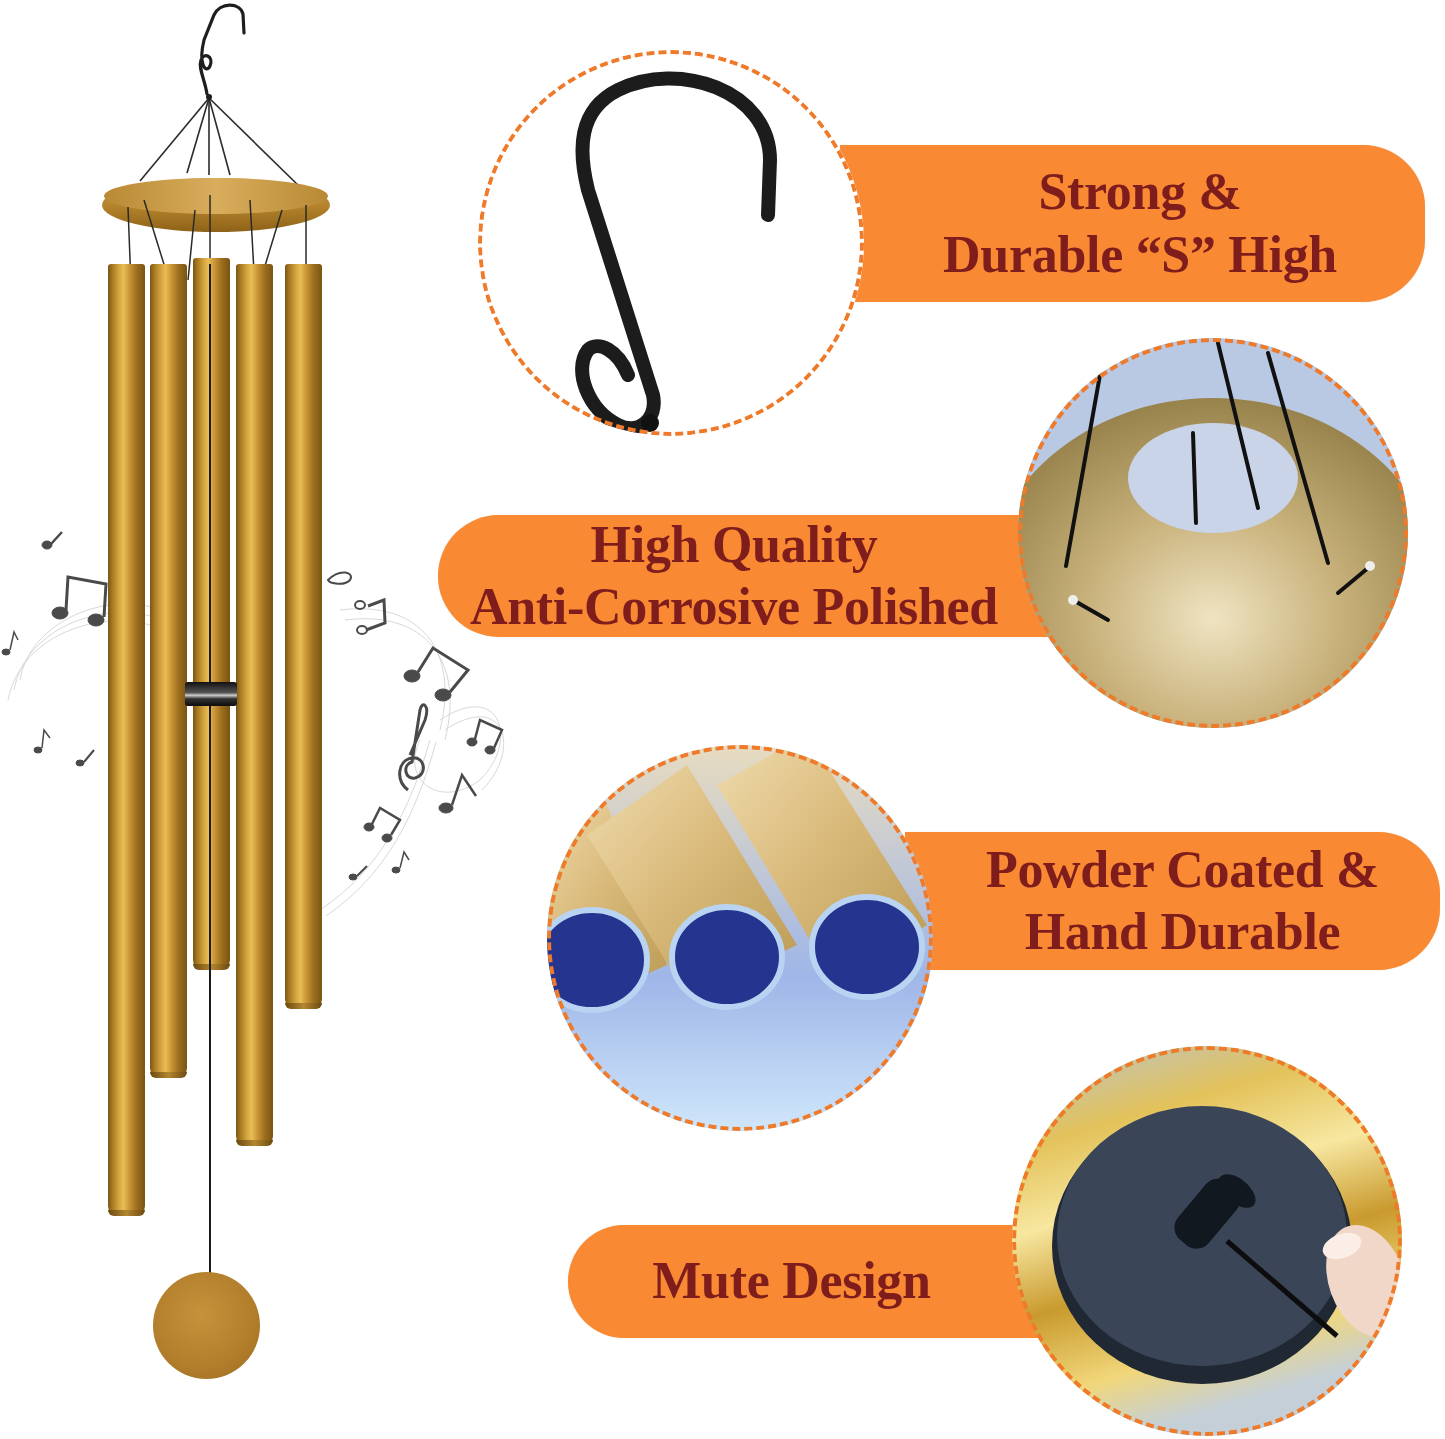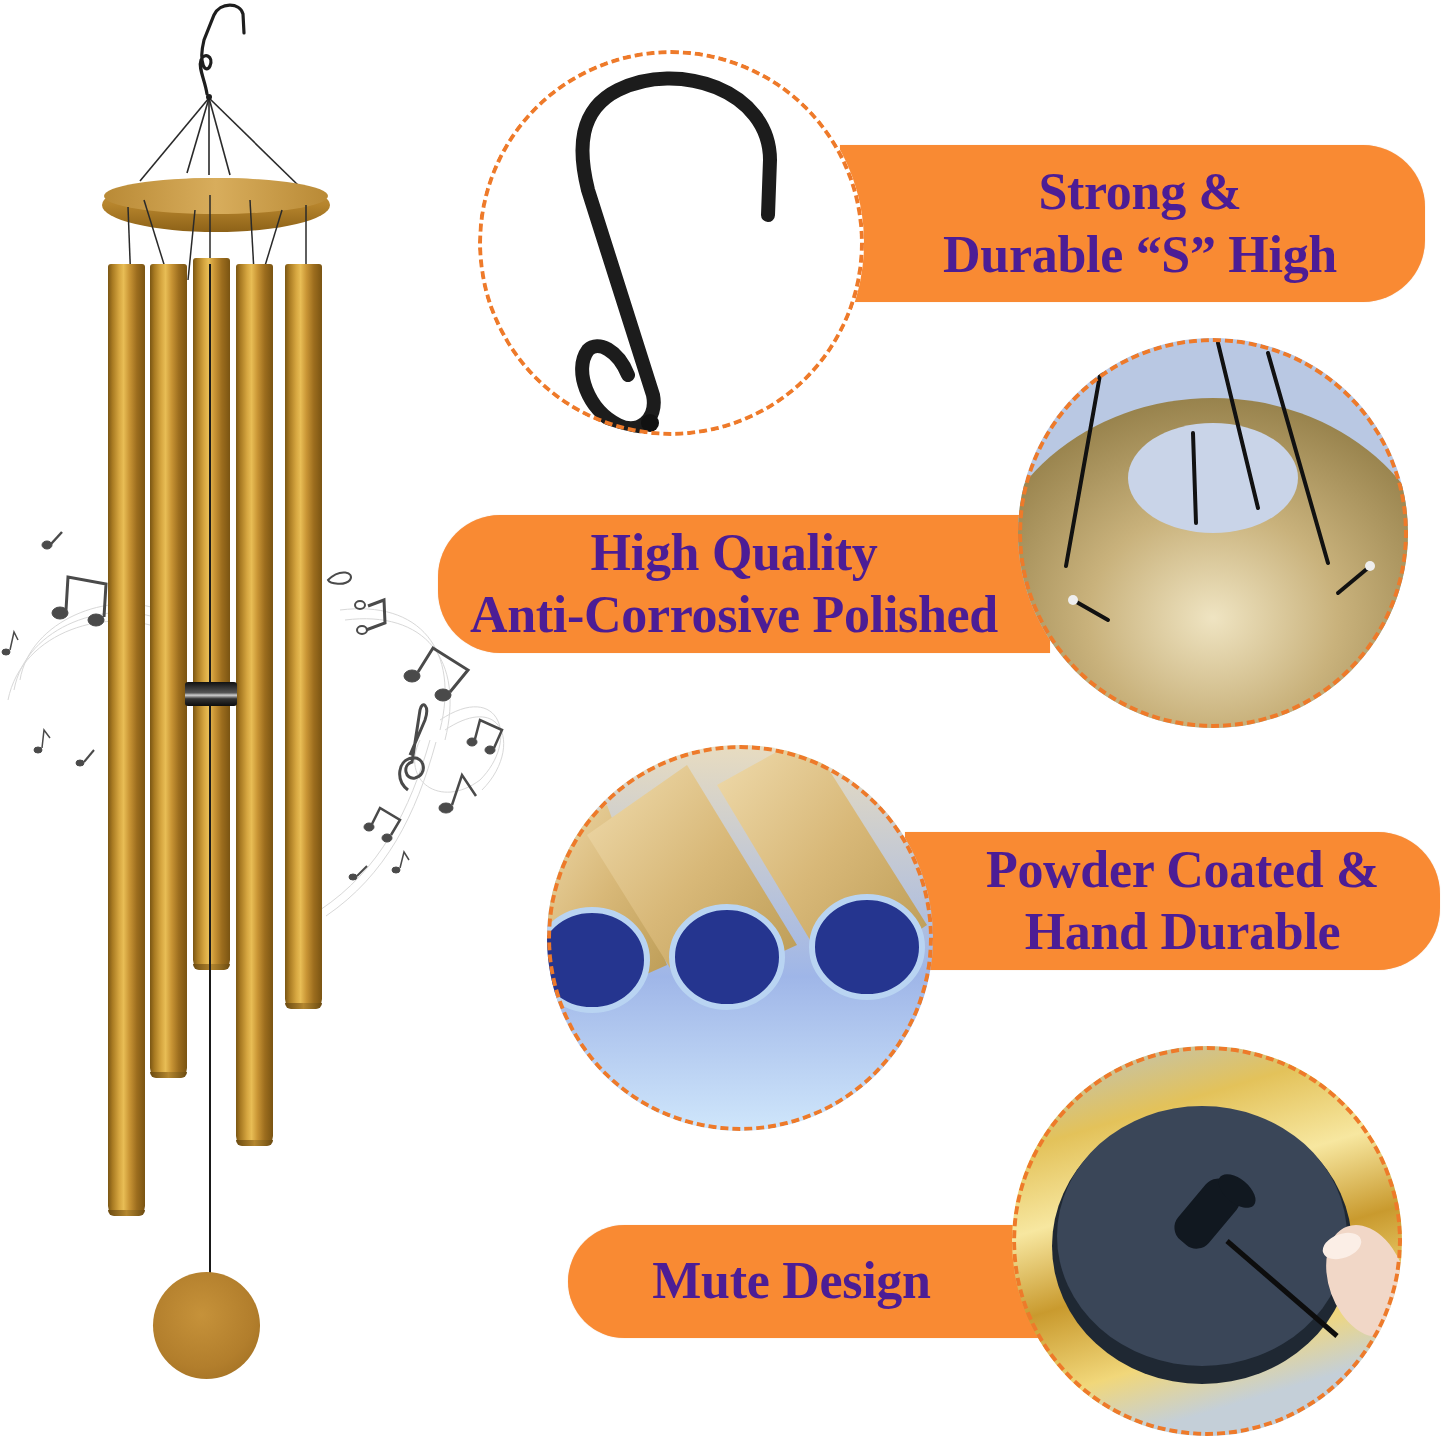--- a/index.html
+++ b/index.html
@@ -10,21 +10,21 @@
     overflow: hidden;
     background: #ffffff;
     font-family: "Liberation Serif", "DejaVu Serif", serif;
   }
   .abs { position: absolute; }
 
   
   .pill {
     position: absolute;
     background: #F98A33;
-    color: #4c1d95;
+    color: #7f1d1d;
     display: flex;
     flex-direction: column;
     align-items: center;
     justify-content: center;
     text-align: center;
     font-family: "Liberation Serif", "DejaVu Serif", serif;
     font-weight: bold;
     line-height: 1.2;
     box-shadow: 0 0 1px rgba(200,100,20,0.4);
   }
@@ -177,21 +177,21 @@
     <span class="line">Durable “S” High</span>
   </div>
   <div class="feat-circle" style="left:478px;top:50px;width:386px;height:386px;background:#ffffff;">
     <svg viewBox="0 0 386 386">
       <path d="M290 165 L 292 110 C 292 40, 200 10, 140 40 C 100 60, 100 100, 110 140 L 175 345 C 180 370, 160 385, 140 375 C 110 360, 95 320, 110 300 C 120 290, 140 300, 150 325" fill="none" stroke="#1c1c1c" stroke-width="14" stroke-linecap="round" stroke-linejoin="round"></path>
       <circle cx="172" cy="373" r="9" fill="#111"></circle>
     </svg>
     <div class="ring"></div>
   </div>
 
-  <div class="pill pill-left-round" style="left:438px;top:515px;width:612px;height:138px;font-size:52px;padding-right:20px;box-sizing:border-box;">
+  <div class="pill pill-left-round" style="left:438px;top:515px;width:612px;height:122px;font-size:52px;padding-right:20px;box-sizing:border-box;">
     <span class="line">High Quality</span>
     <span class="line">Anti-Corrosive Polished</span>
   </div>
   <div class="feat-circle" style="left:1018px;top:338px;width:390px;height:390px;">
     <svg viewBox="0 0 390 390">
       <defs>
         <radialGradient id="goldDisc" cx="0.5" cy="0.55" r="0.6">
           <stop offset="0" stop-color="#efe4c2"></stop>
           <stop offset="0.45" stop-color="#c9b27c"></stop>
           <stop offset="1" stop-color="#8f7a44"></stop>

